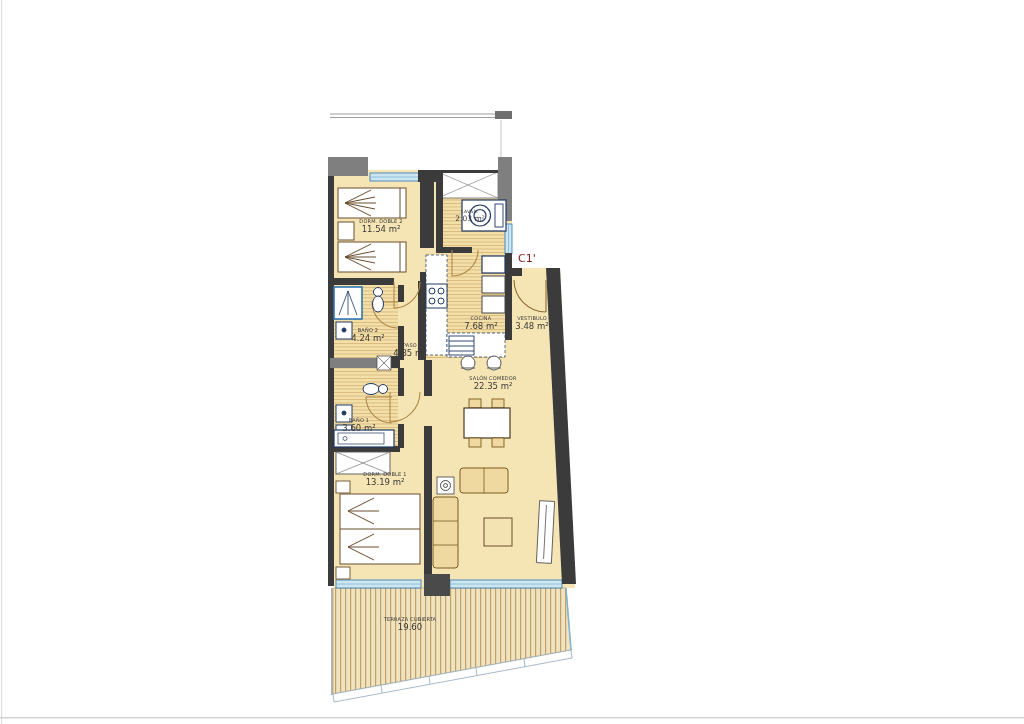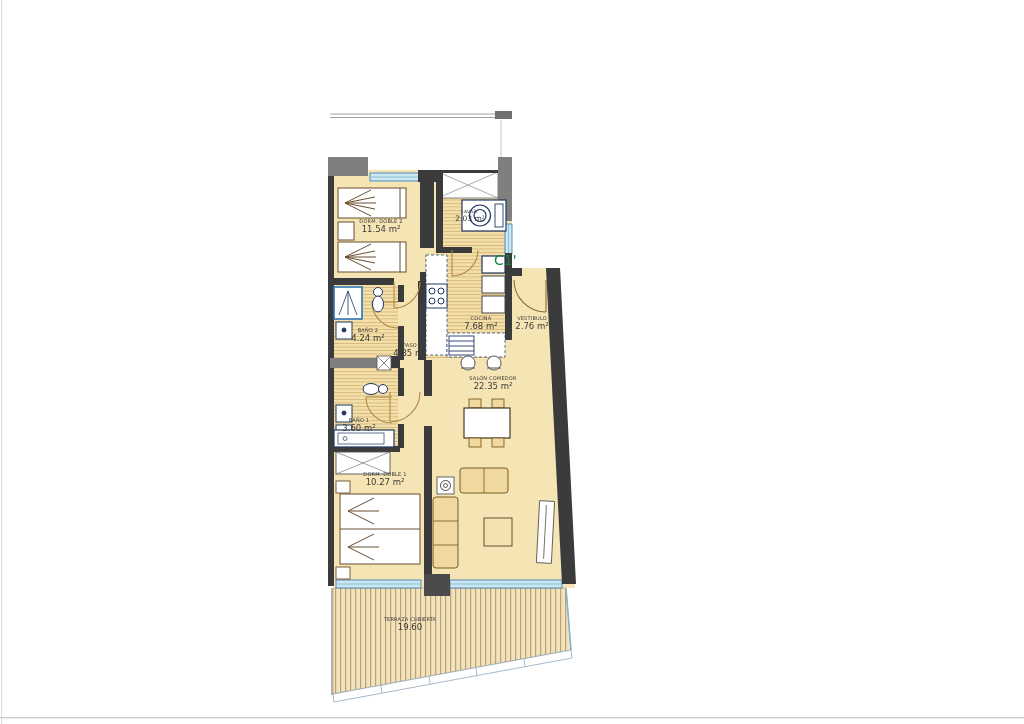--- a/index.html
+++ b/index.html
@@ -5,21 +5,21 @@
   html,body{margin:0;padding:0;background:#fff;}
   .page{position:relative;width:1024px;height:724px;background:#ffffff;overflow:hidden;
         font-family:"DejaVu Sans",sans-serif;}
   .plan-svg{position:absolute;left:0;top:0;}
   .room-label{position:absolute;transform:translate(-50%,0);text-align:center;color:#3a3a3a;
               pointer-events:none;white-space:nowrap;}
   .room-label .rn{display:block;font-size:5px;letter-spacing:.2px;line-height:1.3;}
   .room-label .ra{display:block;font-size:8.5px;line-height:1.15;}
   .room-label.tiny .rn{font-size:4.5px;}
   .room-label.tiny .ra{font-size:7.5px;}
-  .unit-label{position:absolute;left:494px;top:252px;font-size:14px;color:#15803d;}
+  .unit-label{position:absolute;left:518px;top:252px;font-size:11px;color:#7f1d1d;}
 </style>
 </head>
 <body>
 
 <div class="page">
 
 <svg class="plan-svg" width="1024" height="724" viewBox="0 0 1024 724">
   <defs>
     <pattern id="hatch" width="6" height="3.5" patternUnits="userSpaceOnUse">
       <rect width="6" height="3.5" fill="#F3DFA8"></rect>
@@ -317,33 +317,33 @@
 <div class="room-label" style="left:410px;top:342px">
   <span class="rn">PASO</span>
   <span class="ra">4.85 m²</span>
 </div>
 <div class="room-label" style="left:481px;top:315px">
   <span class="rn">COCINA</span>
   <span class="ra">7.68 m²</span>
 </div>
 <div class="room-label" style="left:532px;top:315px">
   <span class="rn">VESTIBULO</span>
-  <span class="ra">2.76 m²</span>
+  <span class="ra">3.48 m²</span>
 </div>
 <div class="room-label" style="left:493px;top:375px">
   <span class="rn">SALÓN COMEDOR</span>
   <span class="ra">22.35 m²</span>
 </div>
 <div class="room-label" style="left:359px;top:417px">
   <span class="rn">BAÑO 1</span>
   <span class="ra">3.60 m²</span>
 </div>
 <div class="room-label" style="left:385px;top:471px">
   <span class="rn">DORM. DOBLE 1</span>
-  <span class="ra">10.27 m²</span>
+  <span class="ra">13.19 m²</span>
 </div>
 <div class="room-label" style="left:410px;top:616px">
   <span class="rn">TERRAZA CUBIERTA</span>
   <span class="ra">19.60</span>
 </div>
 
 <div class="unit-label">C1'</div>
 
 </div>
 

